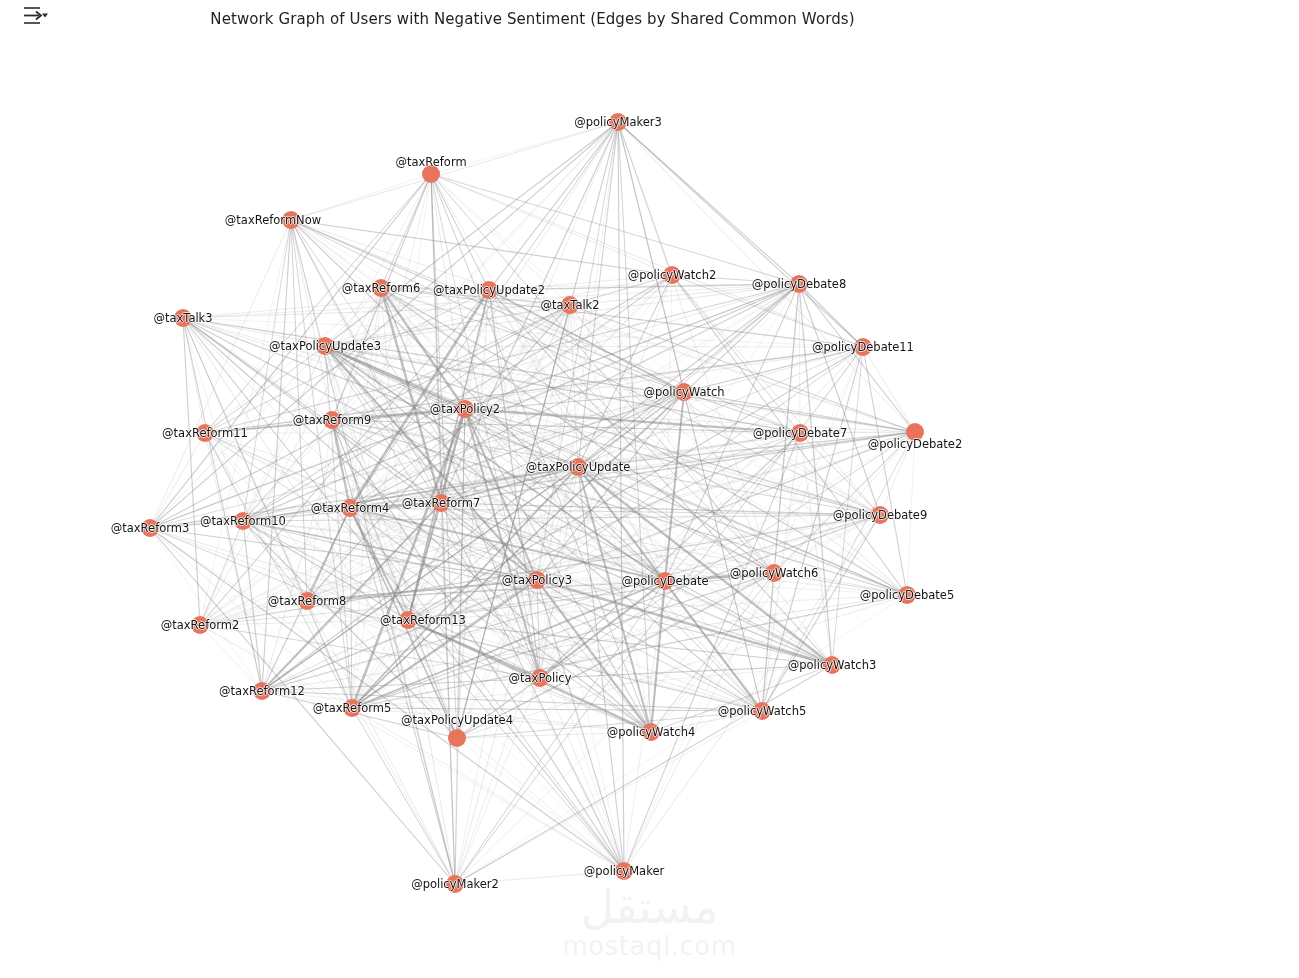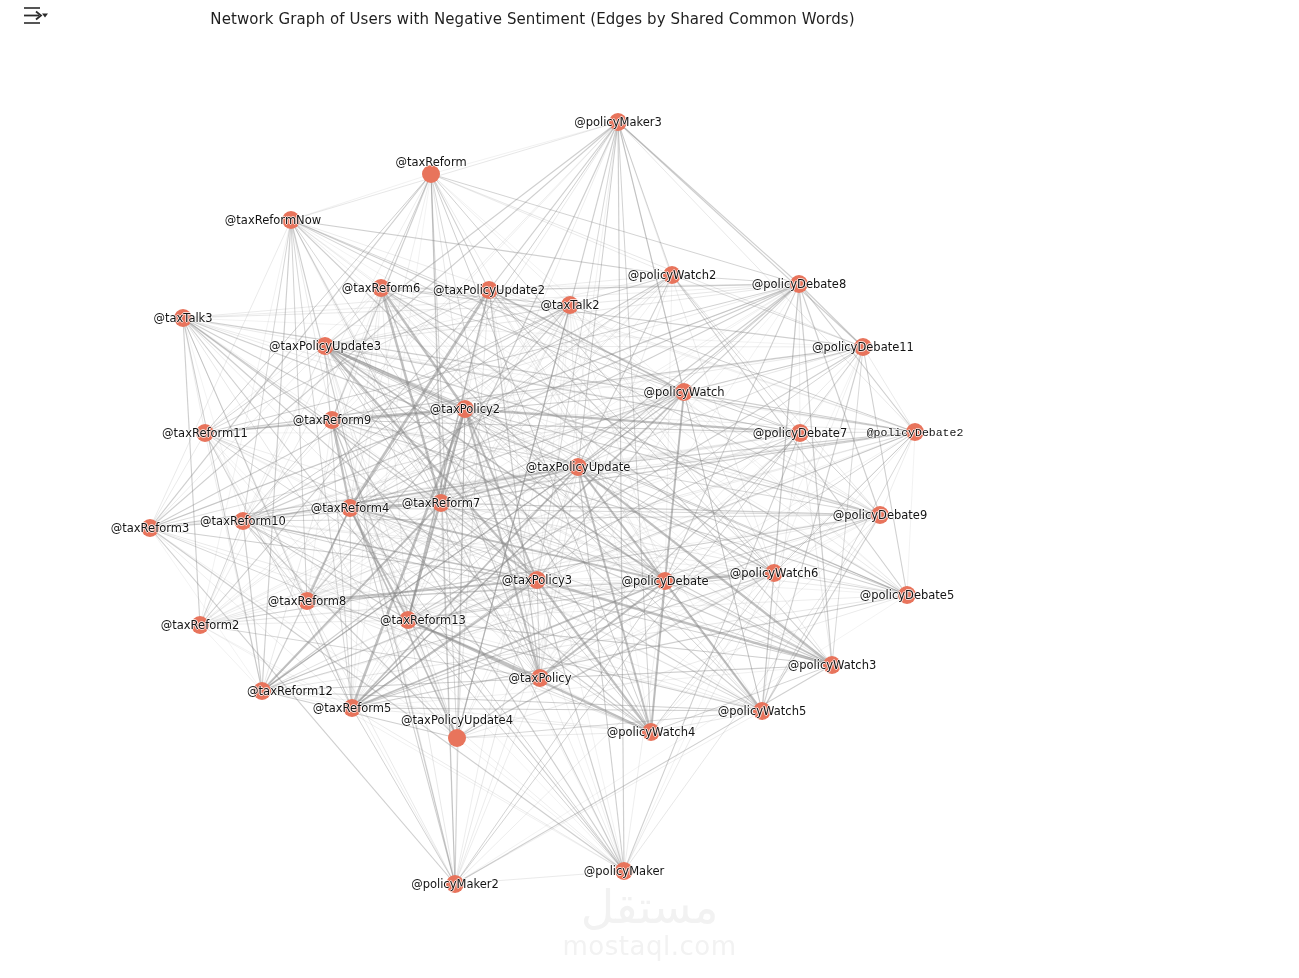--- a/index.html
+++ b/index.html
@@ -677,38 +677,38 @@
     <div class="node-label" style="left: 381px; top: 288px; color: rgb(20, 20, 20); text-align: right;">@taxReform6</div>
     <div class="node-label" style="left: 489px; top: 290px; color: rgb(20, 20, 20);">@taxPolicyUpdate2</div>
     <div class="node-label" style="left: 570px; top: 305px; color: rgb(20, 20, 20);">@taxTalk2</div>
     <div class="node-label" style="left: 183px; top: 318px; color: rgb(20, 20, 20);">@taxTalk3</div>
     <div class="node-label" style="left: 863px; top: 347px; color: rgb(20, 20, 20);">@policyDebate11</div>
     <div class="node-label" style="left: 325px; top: 346px; color: rgb(20, 20, 20);">@taxPolicyUpdate3</div>
     <div class="node-label" style="left: 684px; top: 392px; color: rgb(20, 20, 20);">@policyWatch</div>
     <div class="node-label" style="left: 465px; top: 409px; color: rgb(20, 20, 20);">@taxPolicy2</div>
     <div class="node-label" style="left: 332px; top: 420px; color: rgb(20, 20, 20);">@taxReform9</div>
     <div class="node-label" style="left: 800px; top: 433px; color: rgb(20, 20, 20);">@policyDebate7</div>
-    <div class="node-label" style="left: 915px; top: 432px; color: rgb(20, 20, 20); font-family: Liberation Mono, monospace;">@policyDebate2</div>
+    <div class="node-label" style="left: 915px; top: 444px; color: rgb(20, 20, 20);">@policyDebate2</div>
     <div class="node-label" style="left: 205px; top: 433px; color: rgb(20, 20, 20);">@taxReform11</div>
     <div class="node-label" style="left: 578px; top: 467px; color: rgb(20, 20, 20);">@taxPolicyUpdate</div>
     <div class="node-label" style="left: 441px; top: 503px; color: rgb(20, 20, 20);">@taxReform7</div>
     <div class="node-label" style="left: 350px; top: 508px; color: rgb(20, 20, 20);">@taxReform4</div>
     <div class="node-label" style="left: 880px; top: 515px; color: rgb(20, 20, 20);">@policyDebate9</div>
     <div class="node-label" style="left: 243px; top: 521px; color: rgb(20, 20, 20);">@taxReform10</div>
     <div class="node-label" style="left: 150px; top: 528px; color: rgb(20, 20, 20);">@taxReform3</div>
     <div class="node-label" style="left: 774px; top: 573px; color: rgb(20, 20, 20);">@policyWatch6</div>
     <div class="node-label" style="left: 537px; top: 580px; color: rgb(20, 20, 20);">@taxPolicy3</div>
     <div class="node-label" style="left: 665px; top: 581px; color: rgb(20, 20, 20);">@policyDebate</div>
     <div class="node-label" style="left: 907px; top: 595px; color: rgb(20, 20, 20);">@policyDebate5</div>
     <div class="node-label" style="left: 307px; top: 601px; color: rgb(20, 20, 20);">@taxReform8</div>
     <div class="node-label" style="left: 408px; top: 620px; color: rgb(20, 20, 20); padding-left: 30px;">@taxReform13</div>
     <div class="node-label" style="left: 200px; top: 625px; color: rgb(20, 20, 20);">@taxReform2</div>
     <div class="node-label" style="left: 832px; top: 665px; color: rgb(20, 20, 20);">@policyWatch3</div>
     <div class="node-label" style="left: 540px; top: 678px; color: rgb(20, 20, 20);">@taxPolicy</div>
-    <div class="node-label" style="left: 262px; top: 691px; color: rgb(20, 20, 20); margin-left: 28px;">@taxReform12</div>
+    <div class="node-label" style="left: 262px; top: 691px; color: rgb(20, 20, 20);">@taxReform12</div>
     <div class="node-label" style="left: 352px; top: 708px; color: rgb(20, 20, 20);">@taxReform5</div>
     <div class="node-label" style="left: 762px; top: 711px; color: rgb(20, 20, 20);">@policyWatch5</div>
     <div class="node-label" style="left: 651px; top: 732px; color: rgb(20, 20, 20);">@policyWatch4</div>
     <div class="node-label" style="left: 457px; top: 720px; color: rgb(20, 20, 20);">@taxPolicyUpdate4</div>
     <div class="node-label" style="left: 624px; top: 871px; color: rgb(20, 20, 20);">@policyMaker</div>
     <div class="node-label" style="left: 455px; top: 884px; color: rgb(20, 20, 20);">@policyMaker2</div>
   </div>
 
 <div id="watermark">
   <div id="watermark-arabic">مستقل</div>

